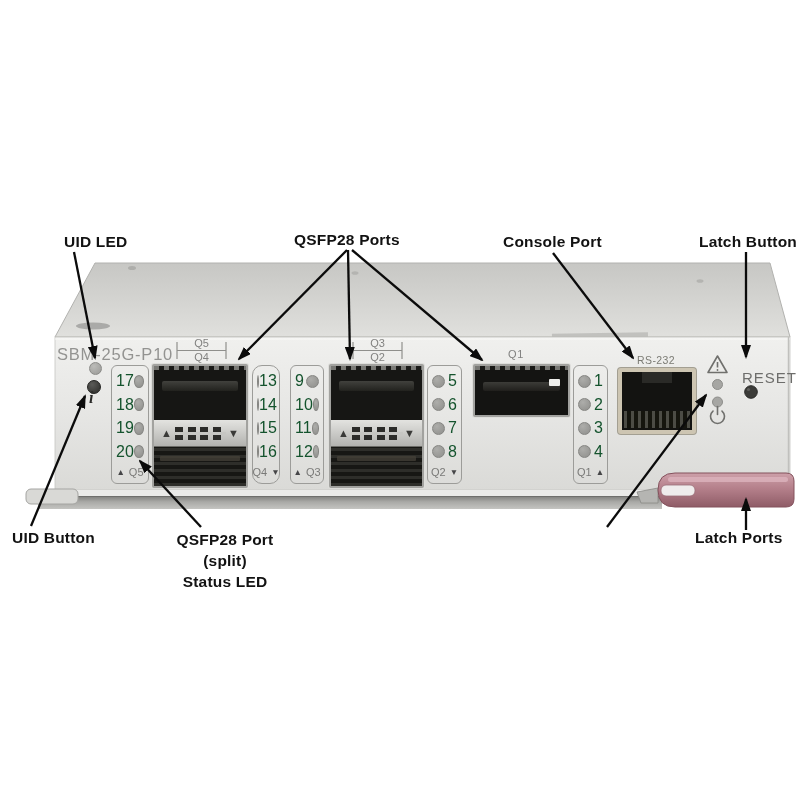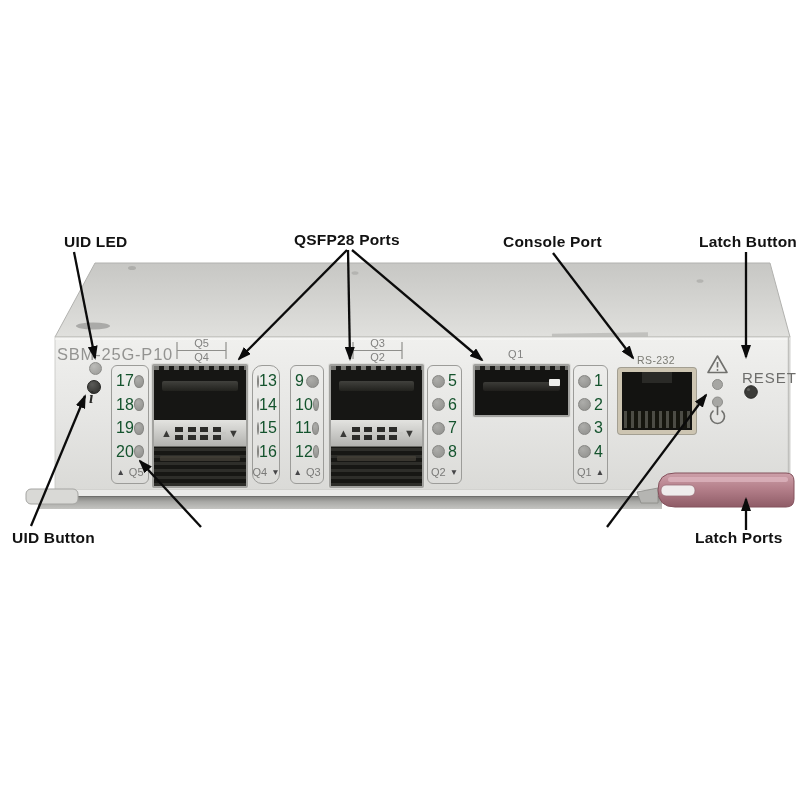--- a/index.html
+++ b/index.html
@@ -279,20 +279,24 @@
   <div class="rj45">
     <span class="rj45-notch"></span>
     <span class="rj45-pins"></span>
   </div>
 
   <div class="callout" style="left:64px;top:233px;">UID LED</div>
   <div class="callout" style="left:294px;top:231px;">QSFP28 Ports</div>
   <div class="callout" style="left:503px;top:233px;">Console Port</div>
   <div class="callout" style="left:699px;top:233px;">Latch Button</div>
   <div class="callout" style="left:12px;top:529px;">UID Button</div>
+  <div class="callout center" style="left:155px;top:529px;width:140px;">
+    <div>QSFP28 Port (split)</div>
+    <div>Status LED</div>
+  </div>
   <div class="callout center" style="left:488px;top:529px;width:182px;">
   </div>
   <div class="callout" style="left:695px;top:529px;">Latch Ports</div>
 
   <svg class="layer" width="800" height="800" viewBox="0 0 800 800">
     <defs>
       <marker id="ah" markerUnits="userSpaceOnUse" markerWidth="14" markerHeight="10" refX="12" refY="5" orient="auto">
         <path d="M0,0 L14,5 L0,10 Z" fill="#0b0b0b"></path>
       </marker>
     </defs>

